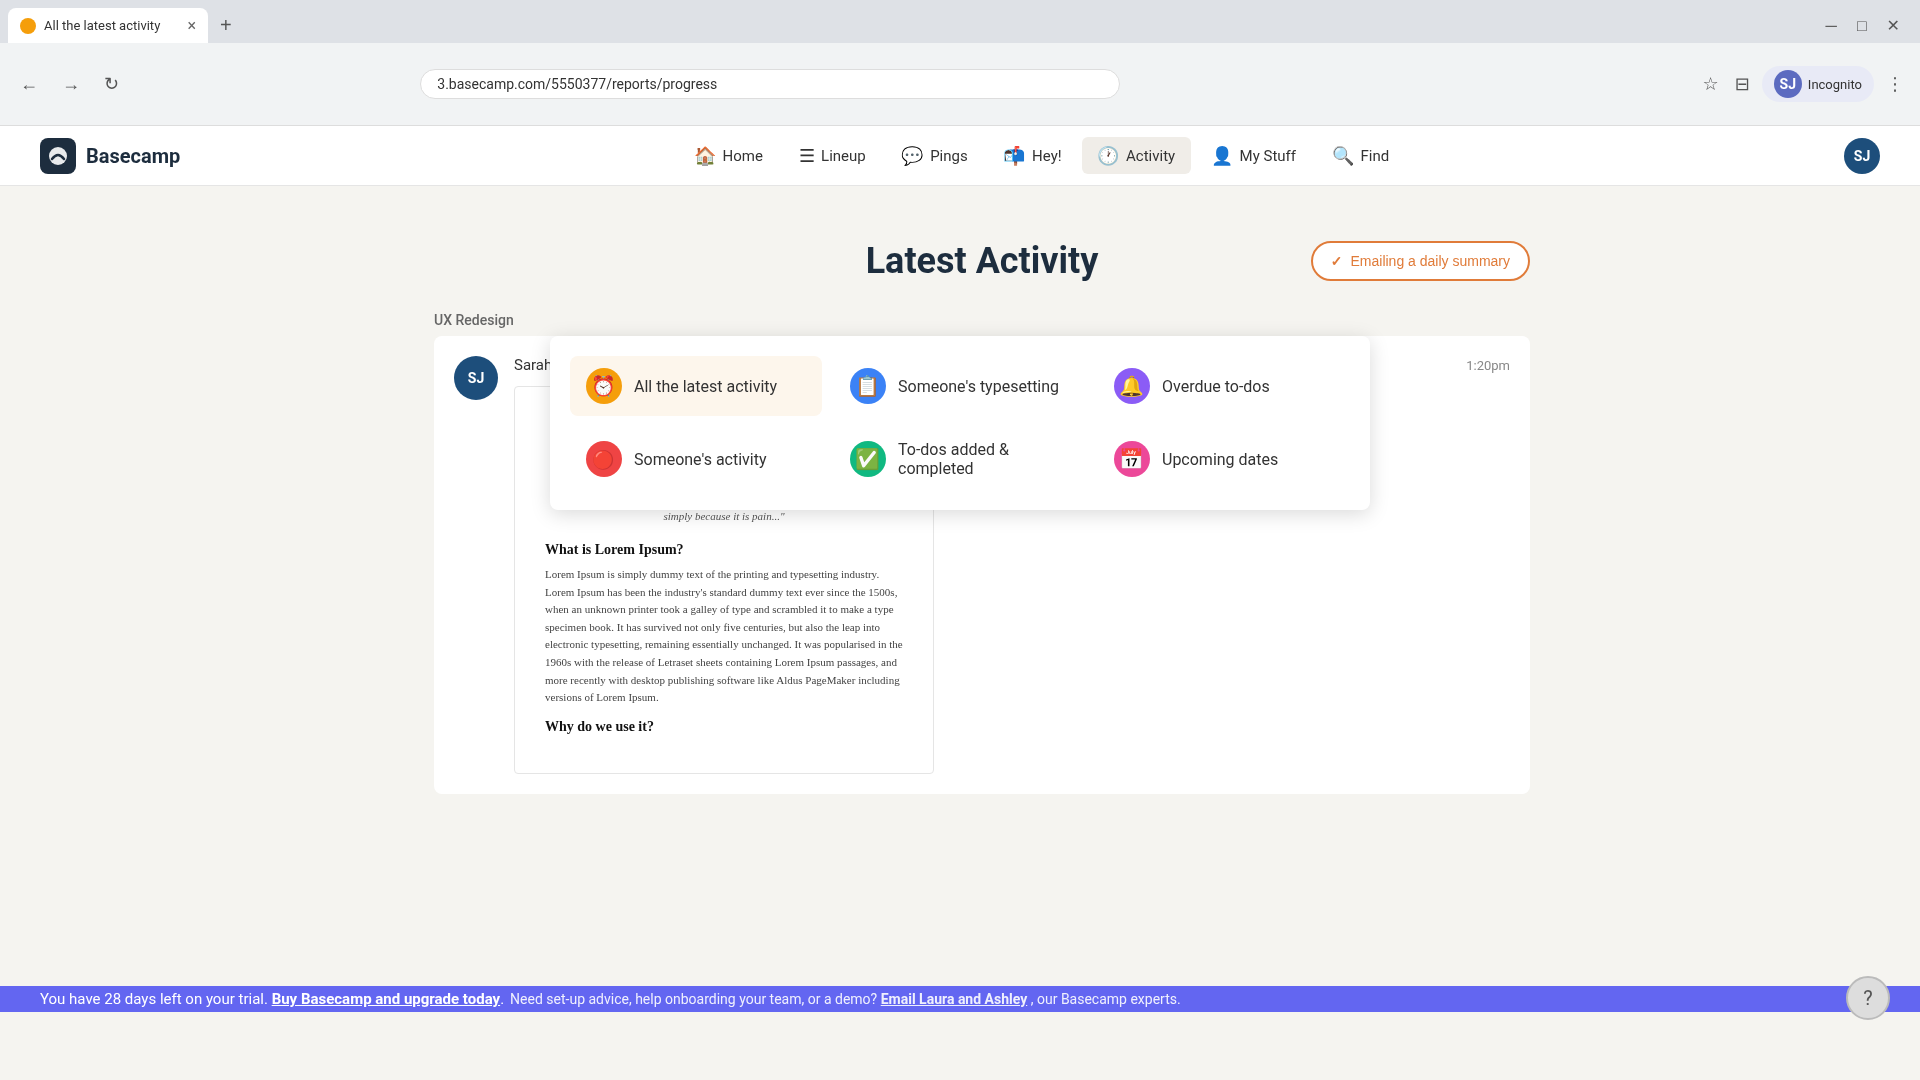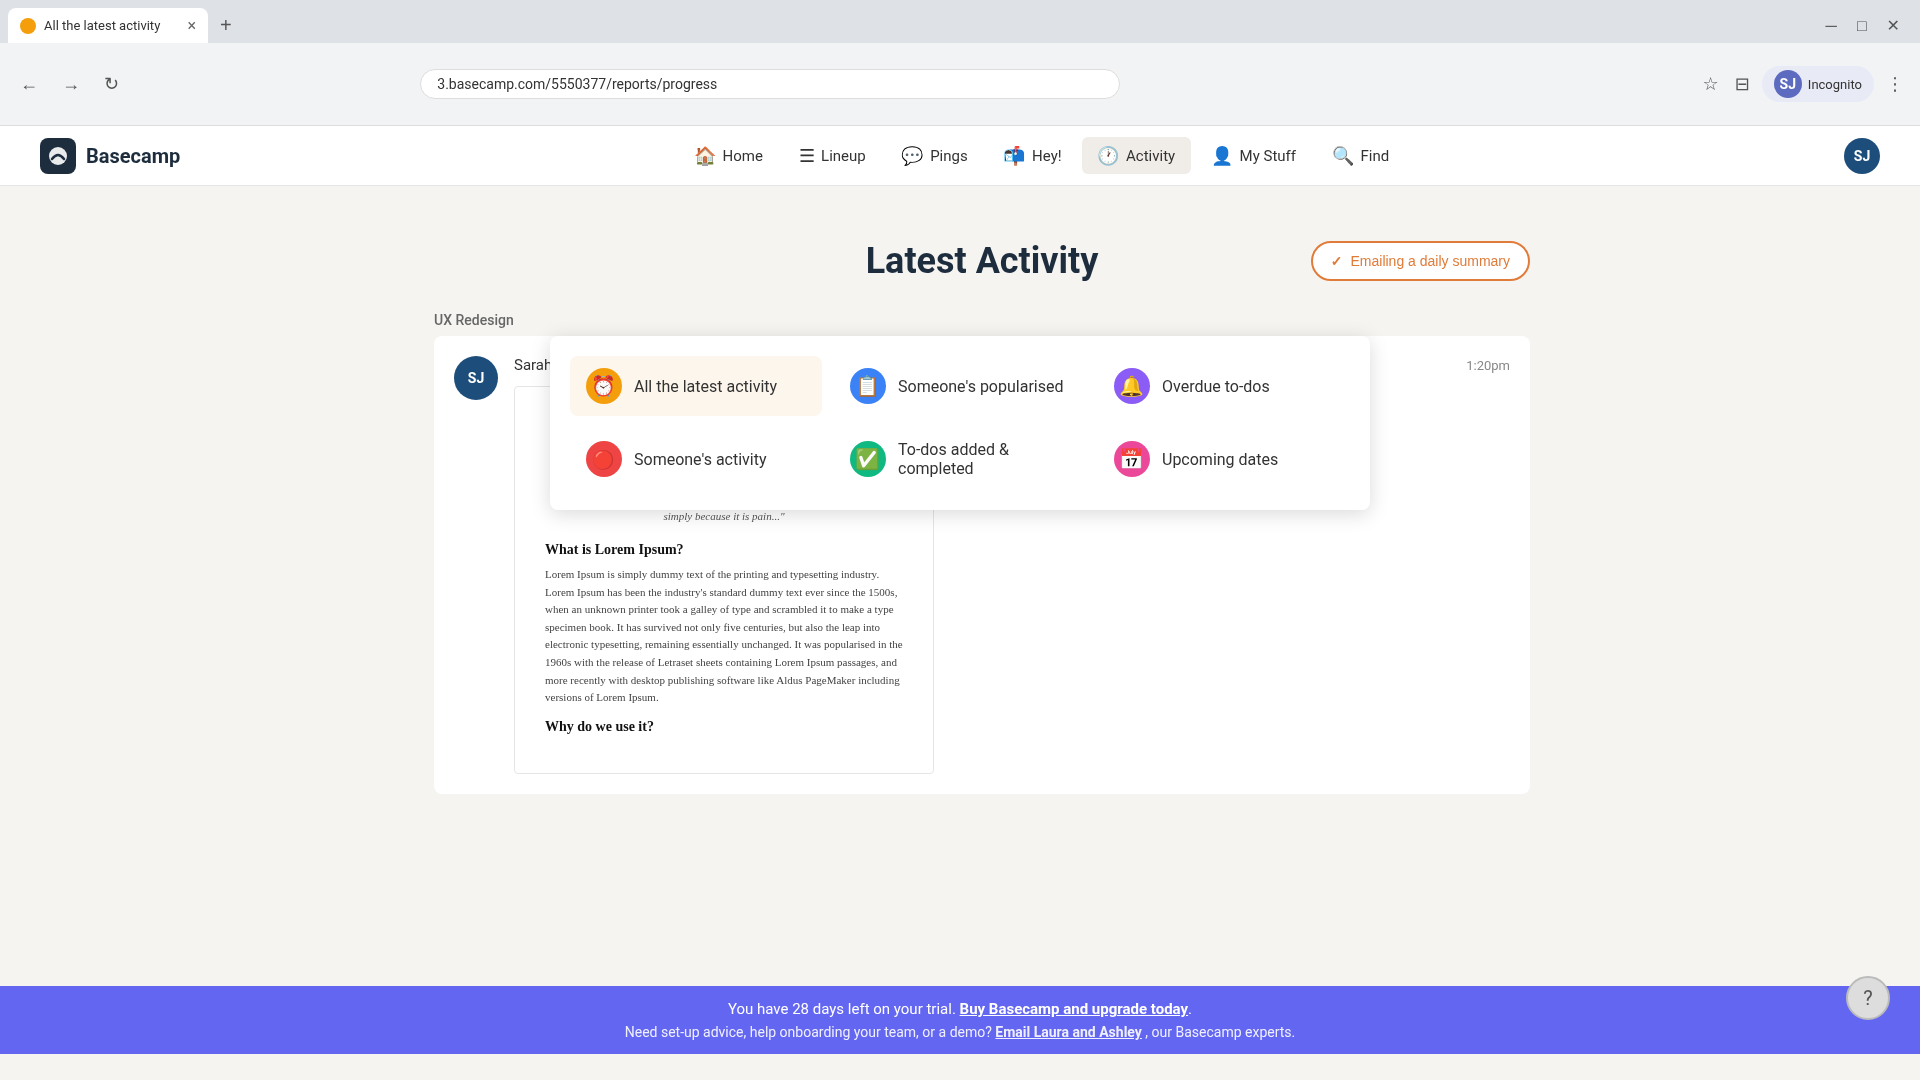--- a/index.html
+++ b/index.html
@@ -66,21 +66,21 @@
 
     
     .doc-preview { border: 1px solid #e5e5e5; border-radius: 4px; overflow: hidden; max-width: 420px; background: white; }
     .doc-preview-inner { padding: 30px; font-family: Georgia, serif; }
     .doc-title { font-size: 32px; font-weight: bold; text-align: center; margin-bottom: 20px; color: #111; }
     .doc-quote { font-size: 11px; color: #555; text-align: center; font-style: italic; margin-bottom: 20px; border: none; }
     .doc-section-title { font-size: 14px; font-weight: bold; margin-bottom: 8px; color: #111; }
     .doc-body-text { font-size: 11px; color: #444; line-height: 1.6; }
 
     
-    .trial-banner { background: #6366f1; color: white; padding: 14px 40px; display: flex; flex-direction: column; align-items: center; gap: 6px; }
+    .trial-banner { background: #6366f1; color: white; padding: 4px 40px; display: flex; flex-direction: row; align-items: center; gap: 6px; }
     .trial-text { font-size: 15px; }
     .trial-link { color: white; font-weight: bold; text-decoration: underline; cursor: pointer; }
     .trial-subtext { font-size: 14px; opacity: 0.9; }
 
     
     .status-bar { background: #f1f3f4; padding: 4px 12px; font-size: 12px; color: #555; display: flex; align-items: center; justify-content: space-between; border-top: 1px solid #ddd; }
 
     
     .help-btn { position: fixed; bottom: 60px; right: 30px; width: 44px; height: 44px; background: #ddd; border-radius: 50%; display: flex; align-items: center; justify-content: center; cursor: pointer; font-size: 20px; color: #555; border: 2px solid #bbb; z-index: 200; }
 
@@ -174,21 +174,21 @@
 <div class="main-wrapper">
 
   <div class="activity-dropdown">
 
     <div class="dropdown-item active">
       <div class="dropdown-icon icon-yellow">⏰</div>
       <span>All the latest activity</span>
     </div>
     <div class="dropdown-item">
       <div class="dropdown-icon icon-blue">📋</div>
-      <span>Someone's popularised</span>
+      <span>Someone's typesetting</span>
     </div>
     <div class="dropdown-item">
       <div class="dropdown-icon icon-purple">🔔</div>
       <span>Overdue to-dos</span>
     </div>
 
     <div class="dropdown-item">
       <div class="dropdown-icon icon-red" style="font-size:18px;">🔴</div>
       <span>Someone's activity</span>
     </div>

